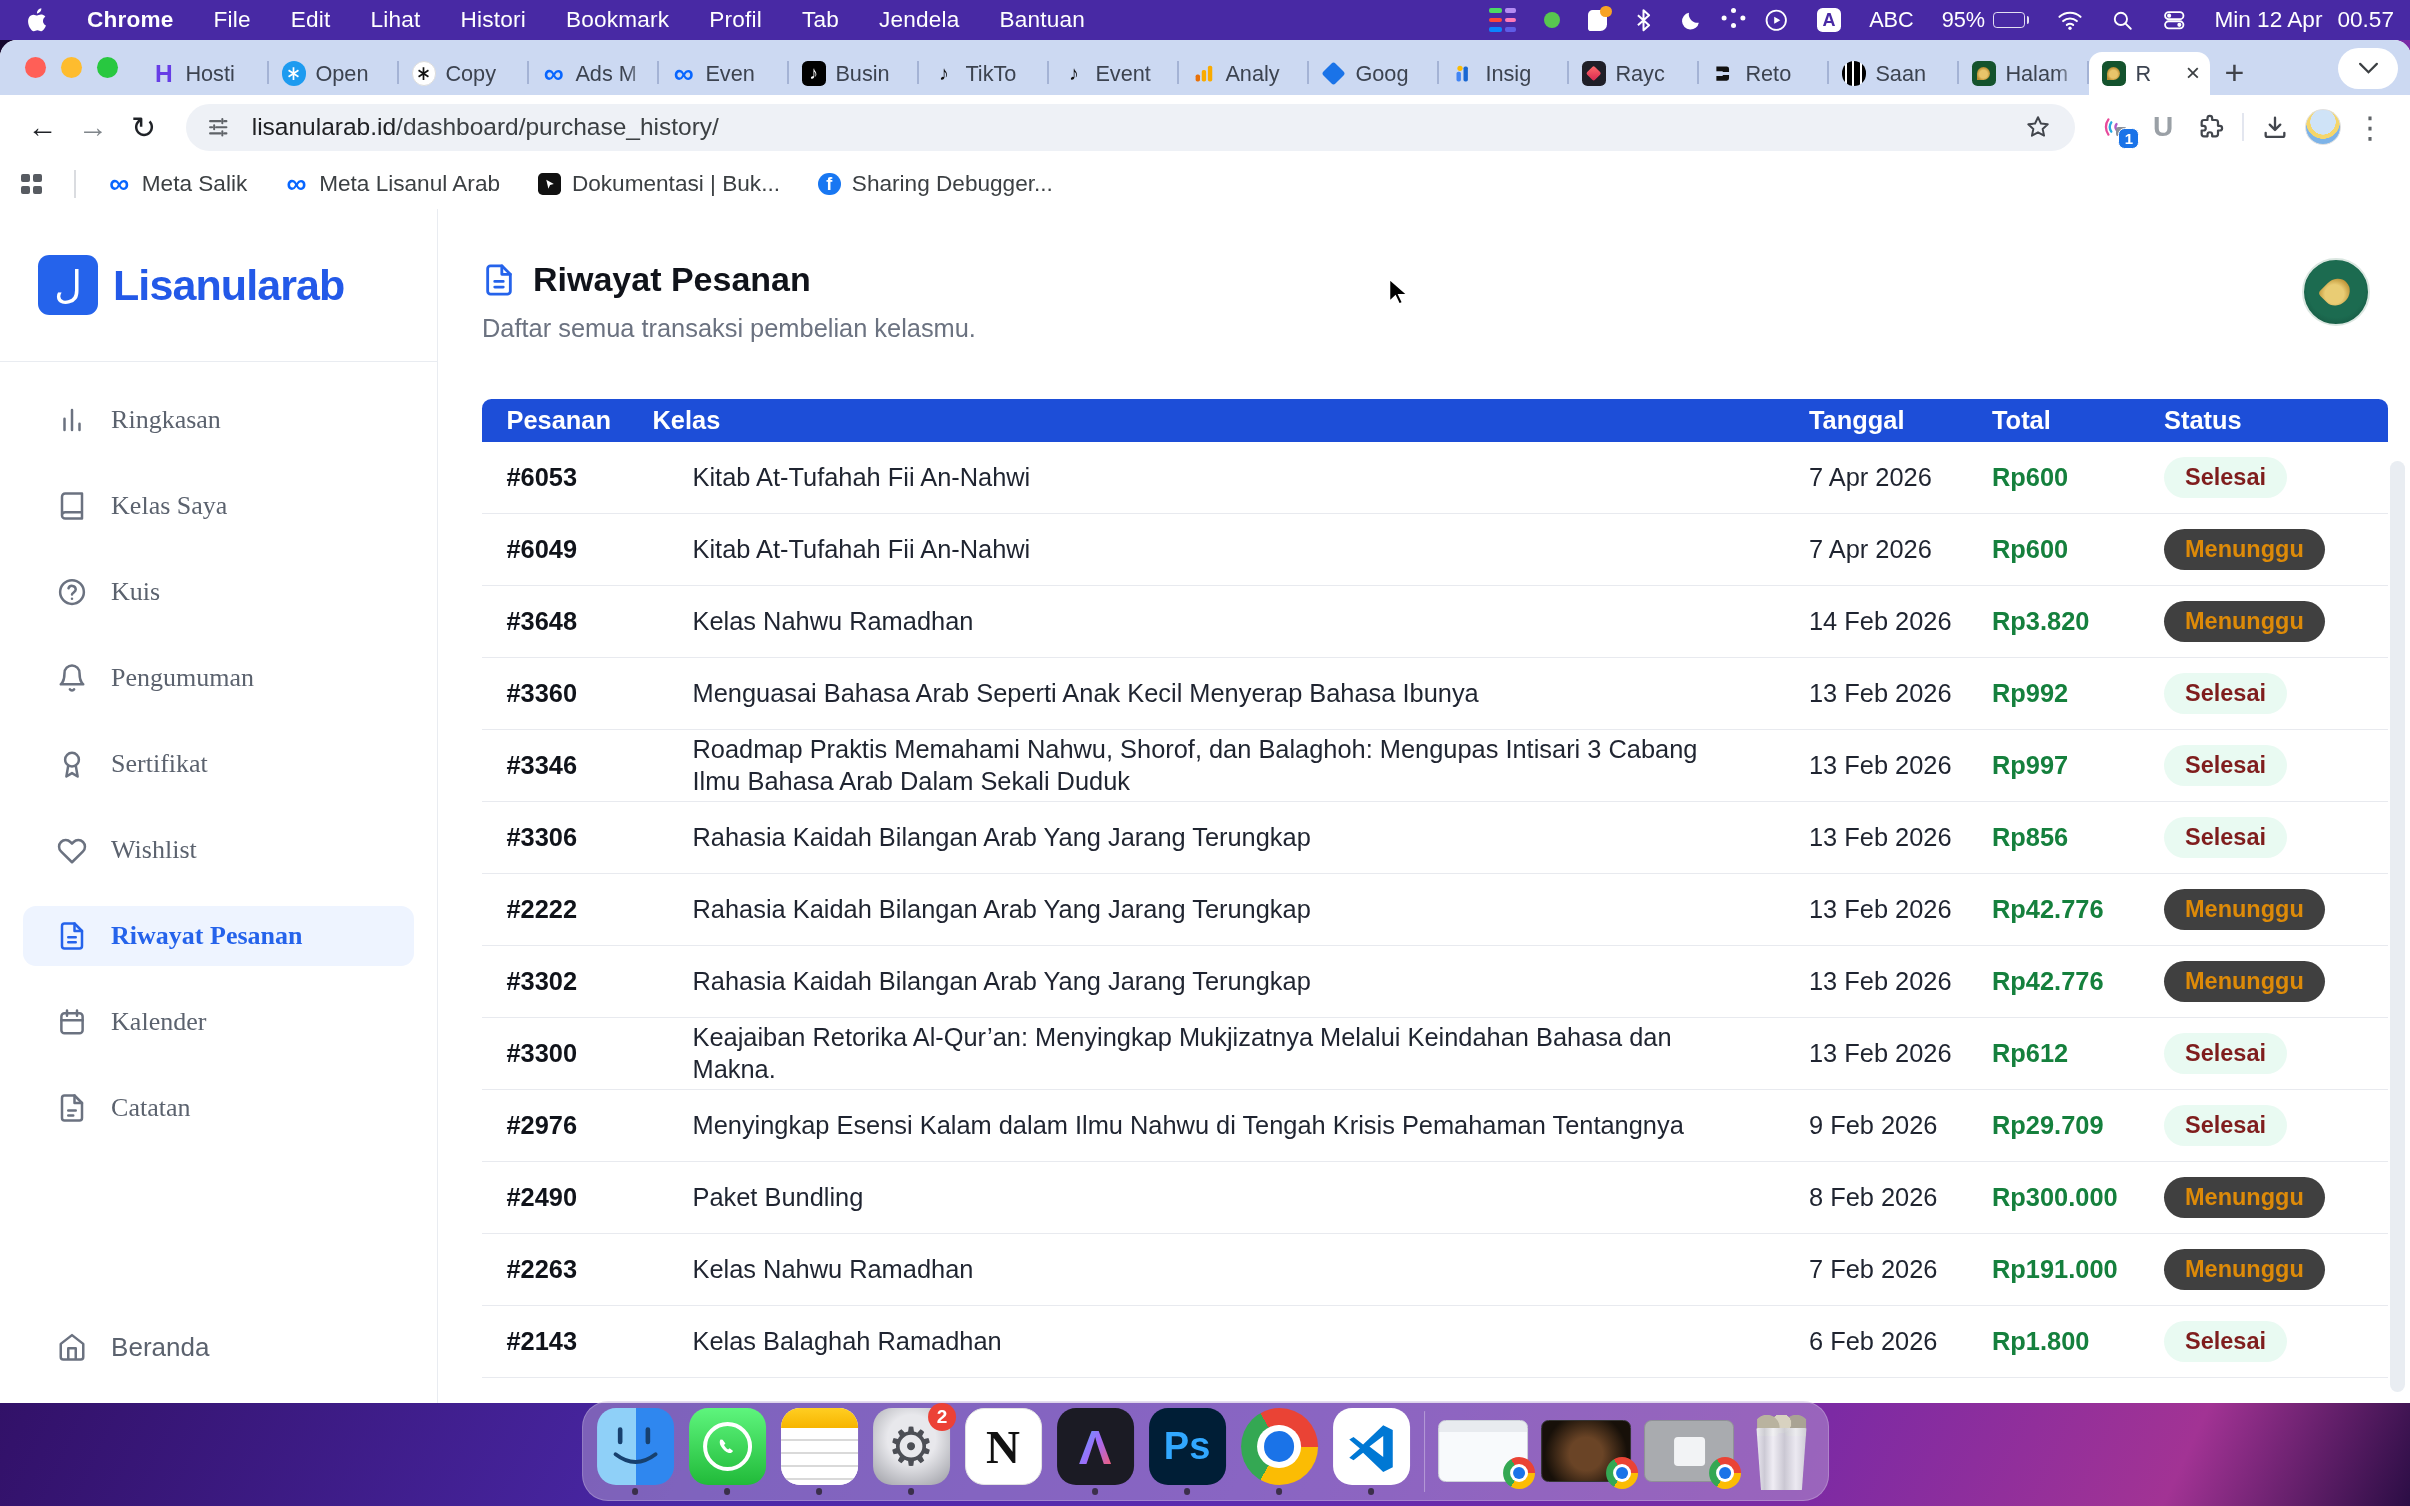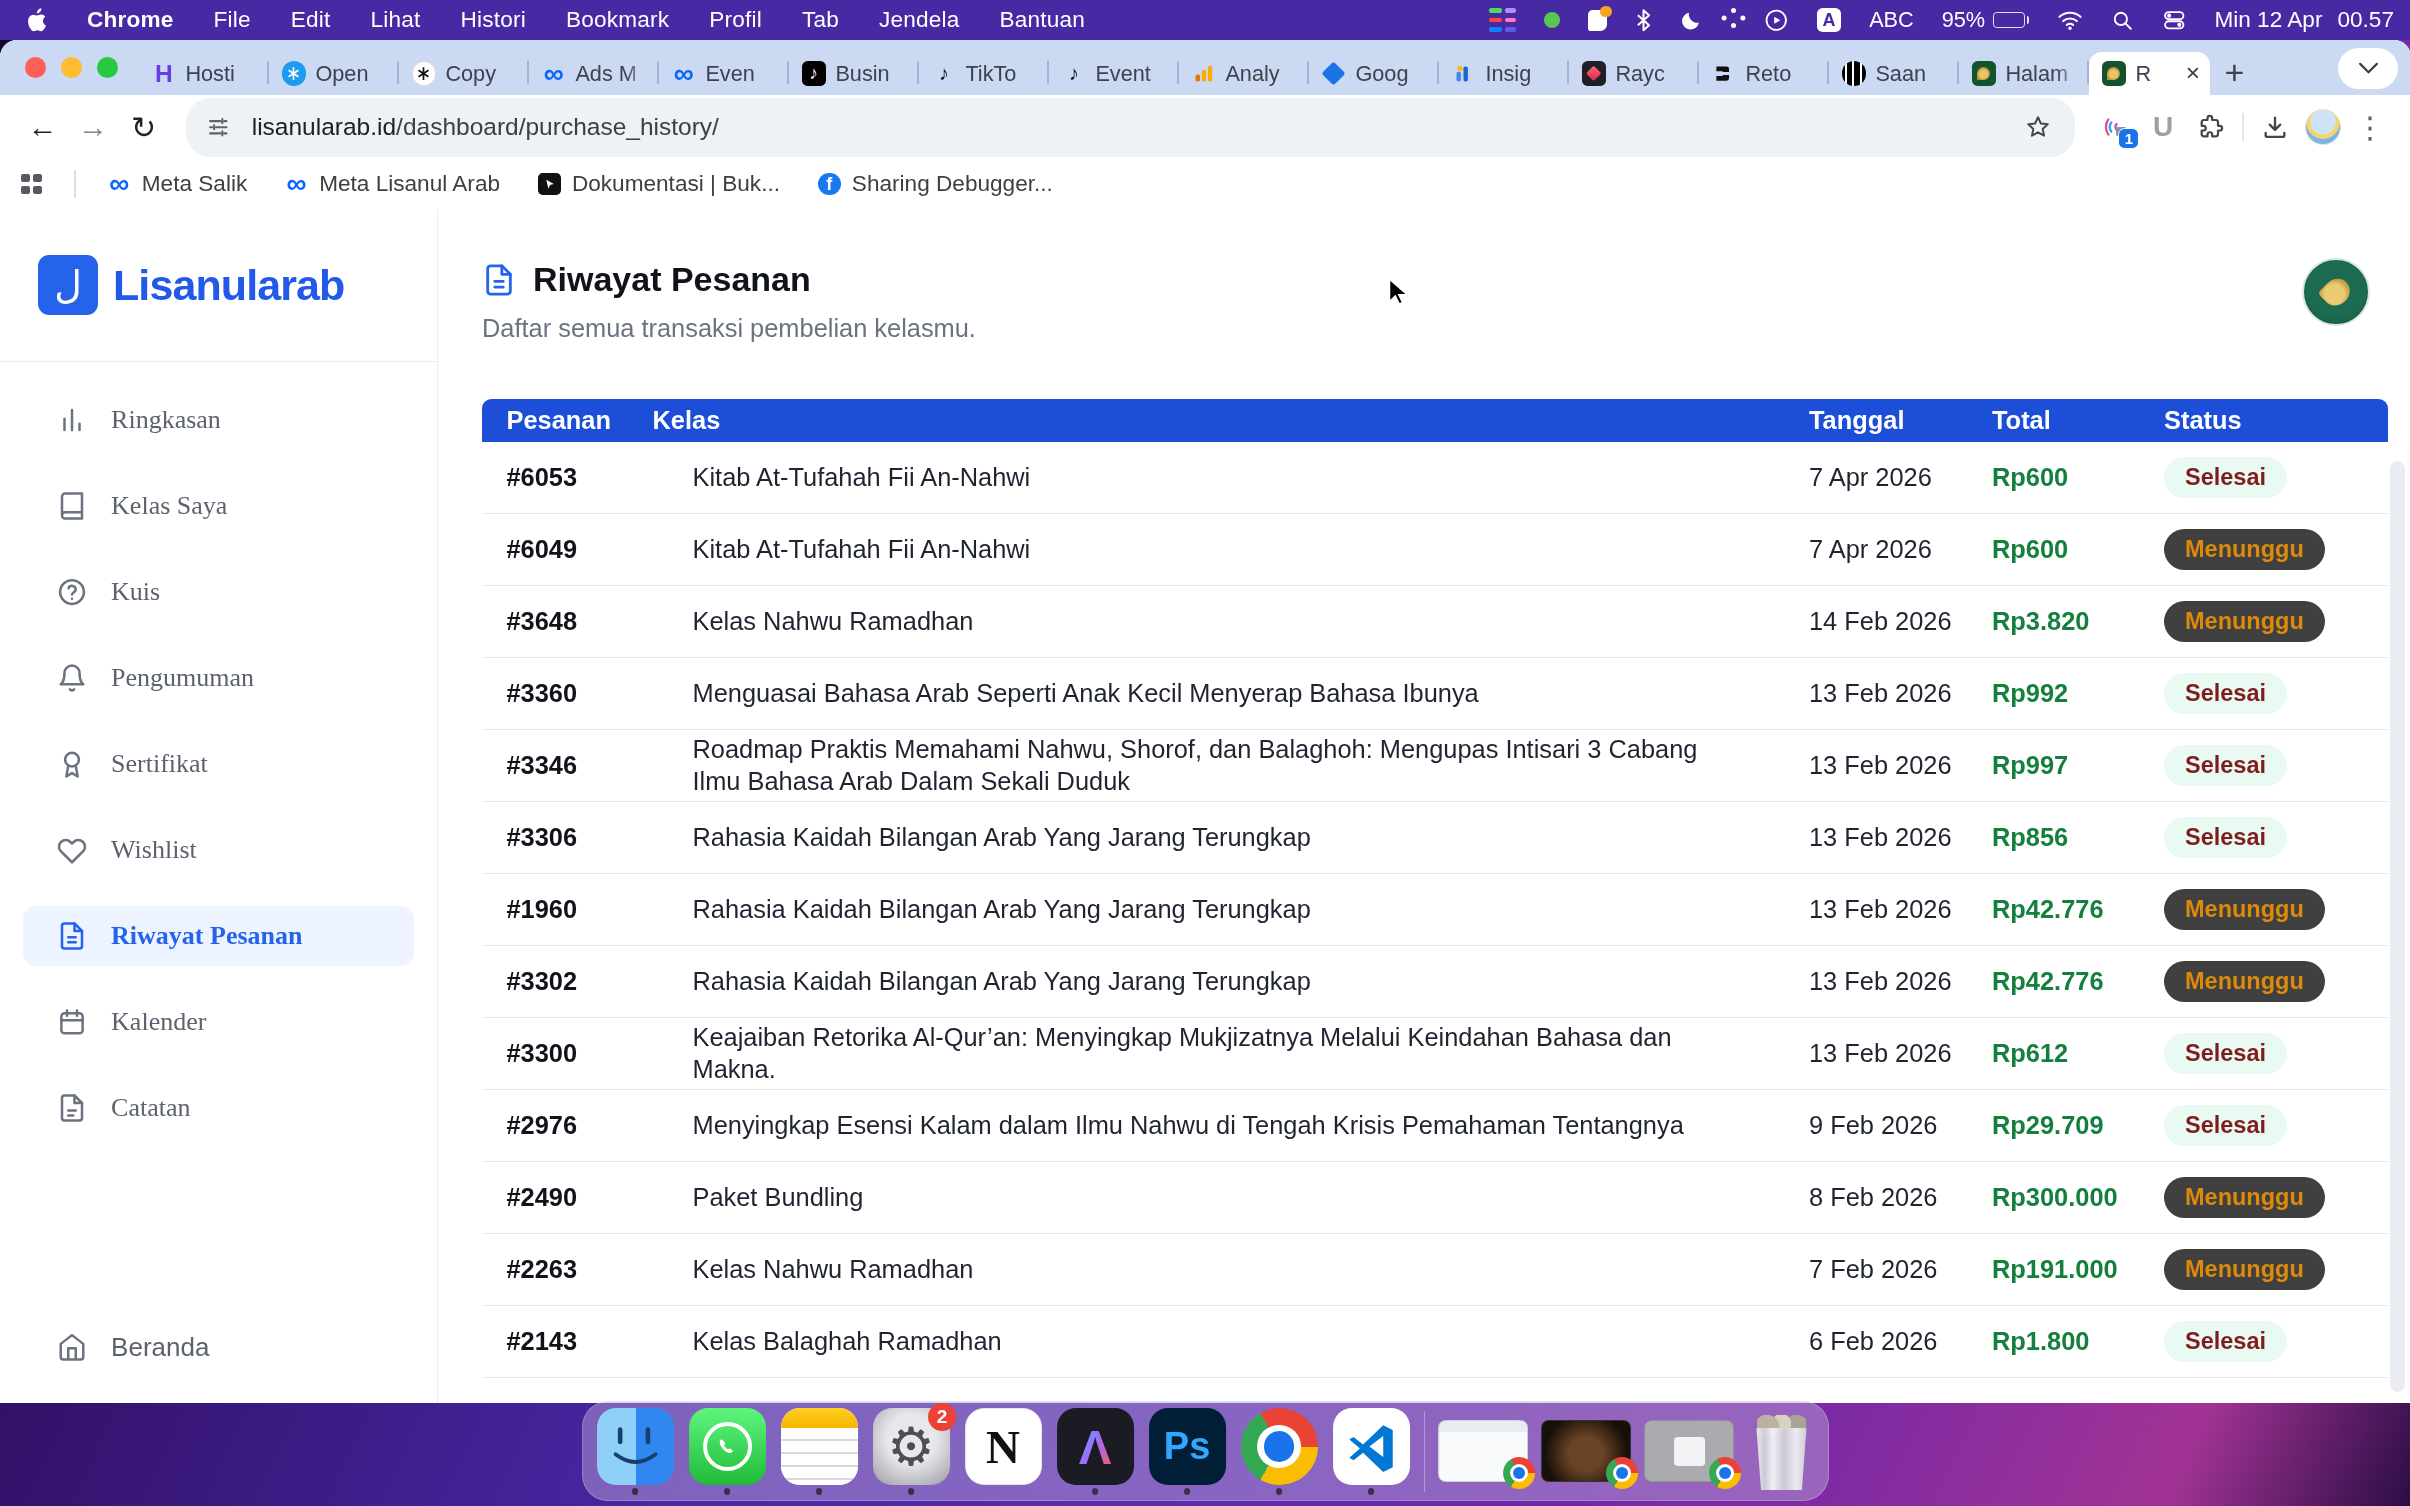--- a/index.html
+++ b/index.html
@@ -56,21 +56,21 @@
   .fav-green::after { content:""; position:absolute; inset:5.6px; border-radius:50% 50% 50% 0; background:radial-gradient(circle at 50% 55%,#e7c56a 0 40%,#b98c2f 70%); }
   .fav-notion-bm { background:#111; color:#fff; border-radius:4.7px; }
   .fav-facebook { background:#1877f2; color:#fff; border-radius:50%; font-size:18px; }
   .newtab-btn { font-size:34px; color:#40434a; margin:0 0 5.6px 15px; line-height:1; }
   .tabsearch-pill { margin-left:auto; margin-right:13px; margin-bottom:5.6px; width:60px; height:41px; border-radius:21px; background:#fff; display:flex; align-items:center; justify-content:center; }
 
   
   .toolbar { height:64px; background:#fff; display:flex; align-items:center; padding:0 21px; gap:7.5px; }
   .nav-btn { width:43px; height:43px; display:flex; align-items:center; justify-content:center; font-size:30px; color:#1f2227; }
   .nav-btn.dim { color:#80868b; }
-  .omnibox { flex:1; height:59px; background:#eef1f6; border-radius:24.5px; margin:0 13px; display:flex; align-items:center; padding:0 17px; gap:13px; }
+  .omnibox { flex:1; height:47px; background:#eef1f6; border-radius:24.5px; margin:0 13px; display:flex; align-items:center; padding:0 17px; gap:13px; }
   .omnibox .url { font-size:24.5px; color:#202124; }
   .omnibox .url .path { color:#3c4043; }
   .omnibox .spacer { flex:1; }
   .tool-icon { width:40px; height:40px; display:flex; align-items:center; justify-content:center; color:#5f6368; font-size:26px; position:relative; flex:none; }
   .ext-badge { position:absolute; bottom:-1.9px; right:-3.8px; background:#1a73e8; color:#fff; font-size:15px; font-weight:bold; min-width:21px; height:21px; border-radius:6.6px; display:flex; align-items:center; justify-content:center; border:1.9px solid #fff; }
   .u-ext { color:#9aa0a6; font-weight:bold; font-size:28px; }
   .avatar-chip { width:36px; height:36px; border-radius:50%; background:radial-gradient(circle at 50% 35%,#cfe3f7 0 45%,#f5d66b 46% 60%,#7db3e8 61%); border:0.9px solid #e0e0e0; }
   .tb-divider { width:1.9px; height:28px; background:#e3e6ef; margin:0 3.8px; }
 
   
@@ -603,21 +603,21 @@
               <span><span class="status-pill ok">Selesai</span></span>
             </div>
             <div class="grid-row trow">
               <span class="cell-order">#3306</span>
               <span class="cell-kelas">Rahasia Kaidah Bilangan Arab Yang Jarang Terungkap</span>
               <span class="cell-date">13 Feb 2026</span>
               <span class="cell-total">Rp856</span>
               <span><span class="status-pill ok">Selesai</span></span>
             </div>
             <div class="grid-row trow">
-              <span class="cell-order">#1960</span>
+              <span class="cell-order">#2222</span>
               <span class="cell-kelas">Rahasia Kaidah Bilangan Arab Yang Jarang Terungkap</span>
               <span class="cell-date">13 Feb 2026</span>
               <span class="cell-total">Rp42.776</span>
               <span><span class="status-pill wait">Menunggu</span></span>
             </div>
             <div class="grid-row trow">
               <span class="cell-order">#3302</span>
               <span class="cell-kelas">Rahasia Kaidah Bilangan Arab Yang Jarang Terungkap</span>
               <span class="cell-date">13 Feb 2026</span>
               <span class="cell-total">Rp42.776</span>

